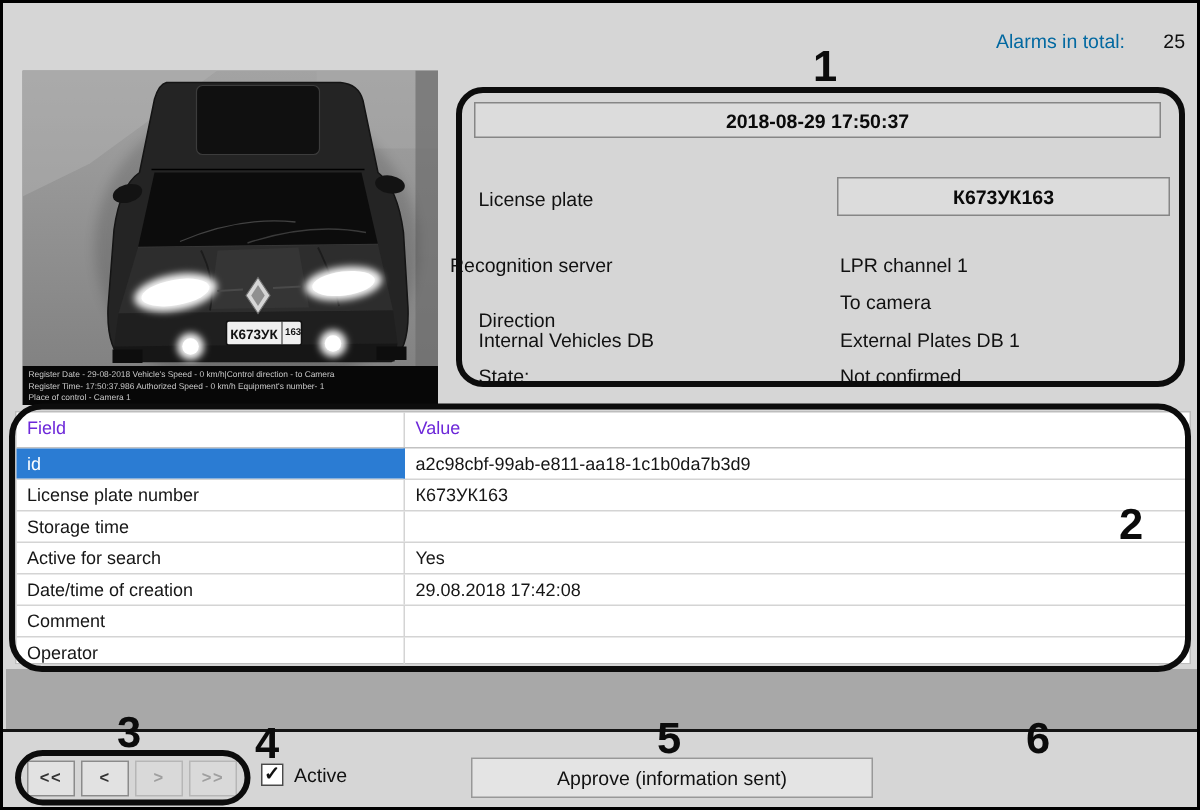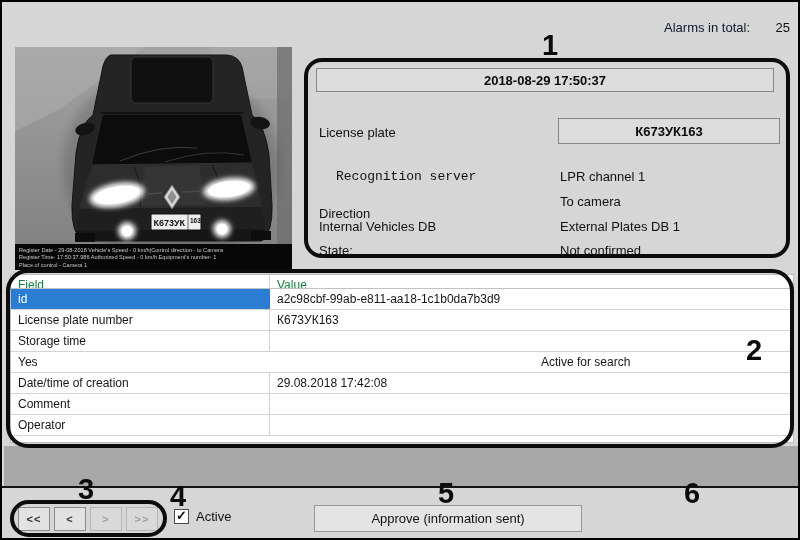--- a/index.html
+++ b/index.html
@@ -8,41 +8,41 @@
 
   #window {
     position:relative; width:800px; height:540px;
     background:#d6d6d6; border:2px solid #000; overflow:hidden;
   }
   .abs { position:absolute; }
 
   
   .title { left:140px; top:16px; width:380px; text-align:center;
            font-size:14px; font-weight:bold; color:#0a0a0a; }
-  .alarms-label { left:630px; top:18px; width:118px; text-align:right; font-size:13px; color:#0f172a; }
+  .alarms-label { left:630px; top:18px; width:118px; text-align:right; font-size:13px; color:#0369a1; }
   .alarms-count { left:758px; top:18px; width:30px; text-align:right; font-size:13px; color:#111; }
 
   
   .photo { left:13px; top:45px; width:277px; height:223px; background:#8a8a8a; }
   .photo svg { display:block; }
 
   
   .field-box { background:#dcdcdc; border:1px solid #868686;
                display:flex; align-items:center; justify-content:center;
                font-size:13px; font-weight:bold; color:#0a0a0a; }
   .date-box { left:314px; top:66px; width:458px; height:24px; }
   .plate-box { left:556px; top:116px; width:222px; height:26px; }
   .dlabel { font-size:13px; color:#111; }
   .dvalue { font-size:13px; color:#111; }
 
   
   .grid { left:8px; top:272px; width:784px; height:169px; background:#fff;
           font-size:12px; color:#161616; border:1px solid #bdbdbd; }
   .grow { display:flex; height:21px; border-bottom:1px solid #d4d4d4; }
-  .grow.head { height:14px; border-bottom:1px solid #c2c2c2; color:#15803d; }
+  .grow.head { height:24px; border-bottom:1px solid #c2c2c2; color:#6d28d9; }
   .gcell { padding:3px 0 0 7px; overflow:hidden; white-space:nowrap; }
   .gfield { width:259px; border-right:1px solid #d4d4d4; }
   .gvalue { flex:1; }
   .grow.selected .gfield { background:#2b7cd3; color:#fff; border-right-color:#2b7cd3; }
 
   
   .band { left:2px; top:444px; width:794px; height:40px; background:#a8a8a8; }
   .sep  { left:0; top:484px; width:798px; height:2px; background:#141414; }
 
   
@@ -151,21 +151,21 @@
       <text x="4" y="204.5" font-size="5.6" fill="#c9c9c9" font-family="Liberation Sans, sans-serif">Register Date - 29-08-2018      Vehicle's Speed - 0 km/h|Control direction - to Camera</text>
       <text x="4" y="212" font-size="5.6" fill="#c9c9c9" font-family="Liberation Sans, sans-serif">Register Time- 17:50:37.986    Authorized Speed - 0 km/h      Equipment's number- 1</text>
       <text x="4" y="219.5" font-size="5.6" fill="#c9c9c9" font-family="Liberation Sans, sans-serif">Place of control - Camera 1</text>
     </svg>
   </div>
 
   <div class="abs field-box date-box">2018-08-29 17:50:37</div>
   <div class="abs dlabel" style="left:317px; top:123px;">License plate</div>
   <div class="abs field-box plate-box">К673УК163</div>
 
-  <div class="abs dlabel" style="left:334px; top:167px;font-family:Liberation Mono, monospace;">Recognition server</div>
+  <div class="abs dlabel" style="left:298px; top:167px;">Recognition server</div>
   <div class="abs dvalue" style="left:558px; top:167px;">LPR channel 1</div>
   <div class="abs dlabel" style="left:317px; top:204px;">Direction</div>
   <div class="abs dvalue" style="left:558px; top:192px;">To camera</div>
   <div class="abs dlabel" style="left:317px; top:217px;">Internal Vehicles DB</div>
   <div class="abs dvalue" style="left:558px; top:217px;">External Plates DB 1</div>
   <div class="abs dlabel" style="left:317px; top:241px;">State:</div>
   <div class="abs dvalue" style="left:558px; top:241px;">Not confirmed</div>
 
   <div class="abs grid">
     <div class="grow head">
@@ -178,22 +178,22 @@
     </div>
     <div class="grow">
       <div class="gcell gfield">License plate number</div>
       <div class="gcell gvalue">К673УК163</div>
     </div>
     <div class="grow">
       <div class="gcell gfield">Storage time</div>
       <div class="gcell gvalue"></div>
     </div>
     <div class="grow">
+      <div class="gcell gfield">Active for search</div>
       <div class="gcell gvalue">Yes</div>
-      <div class="gcell gfield">Active for search</div>
     </div>
     <div class="grow">
       <div class="gcell gfield">Date/time of creation</div>
       <div class="gcell gvalue">29.08.2018 17:42:08</div>
     </div>
     <div class="grow">
       <div class="gcell gfield">Comment</div>
       <div class="gcell gvalue"></div>
     </div>
     <div class="grow">

